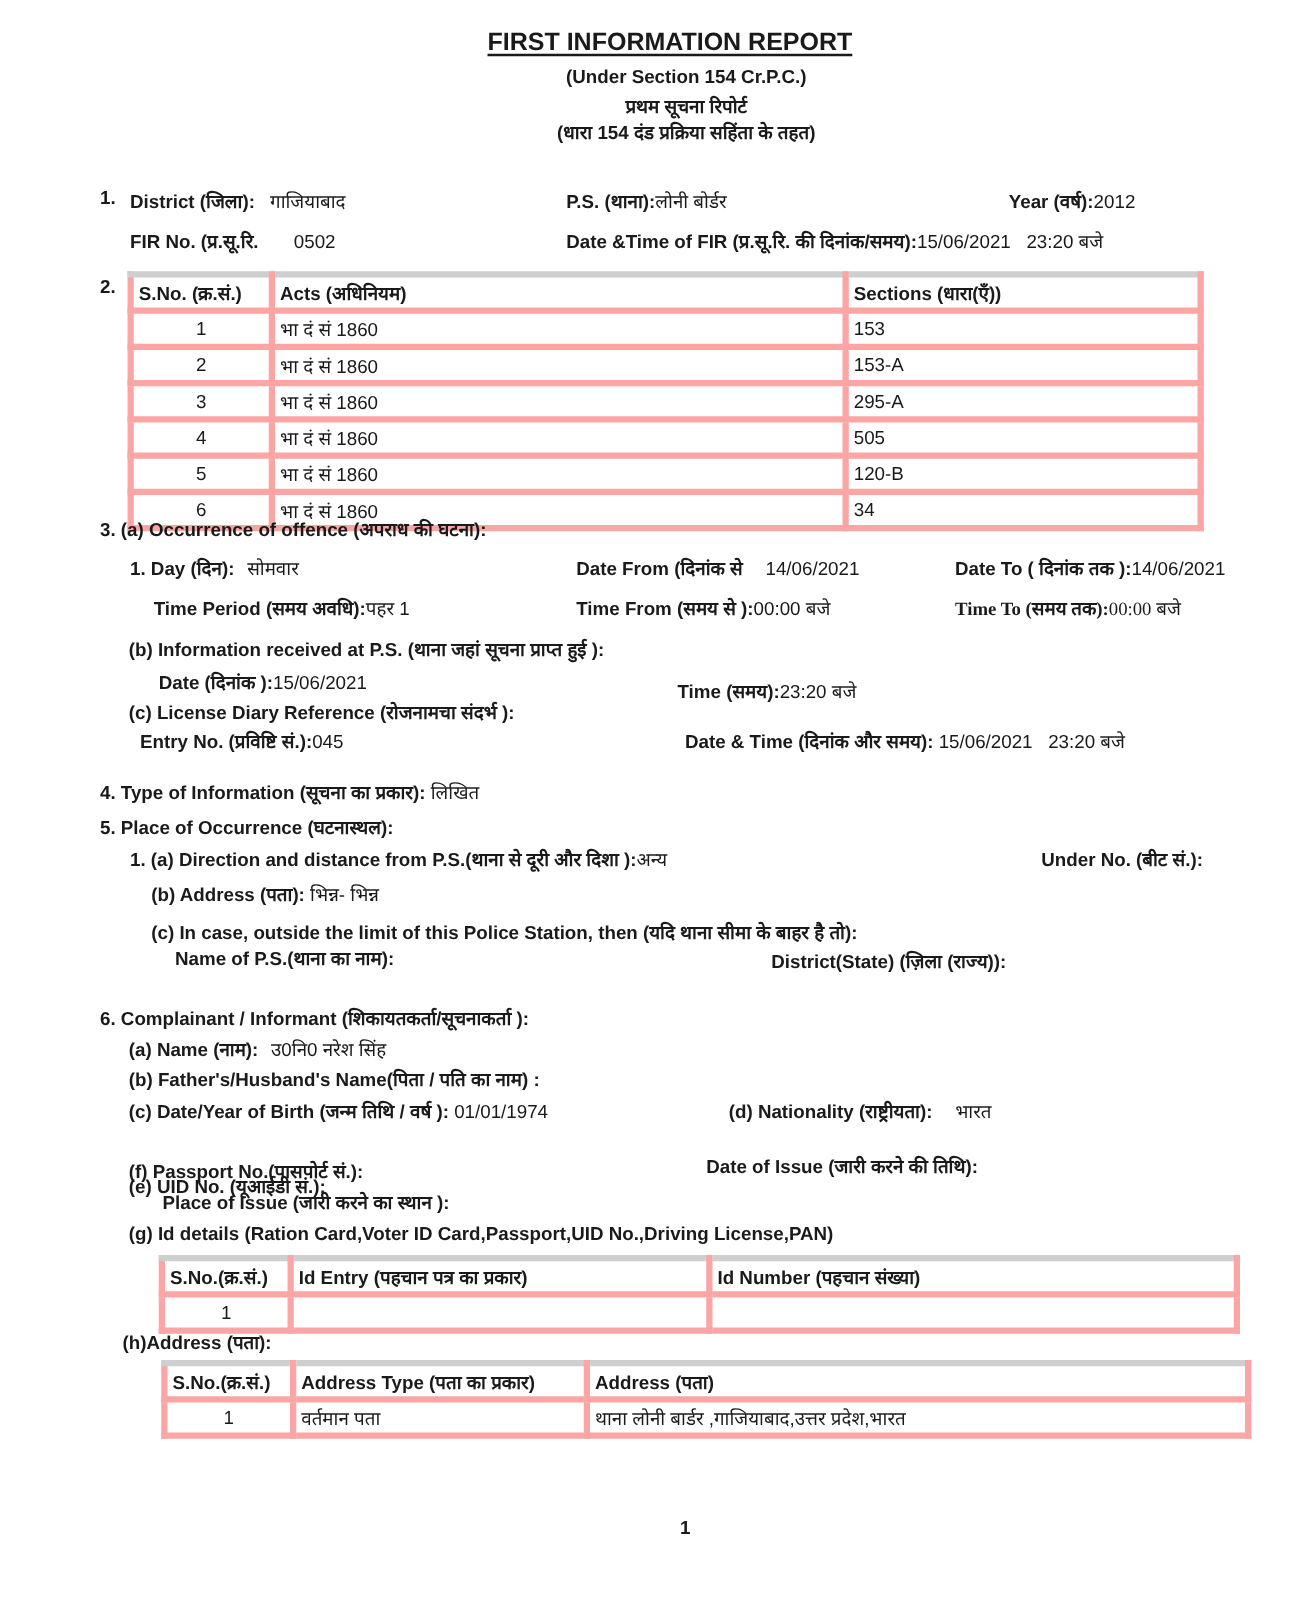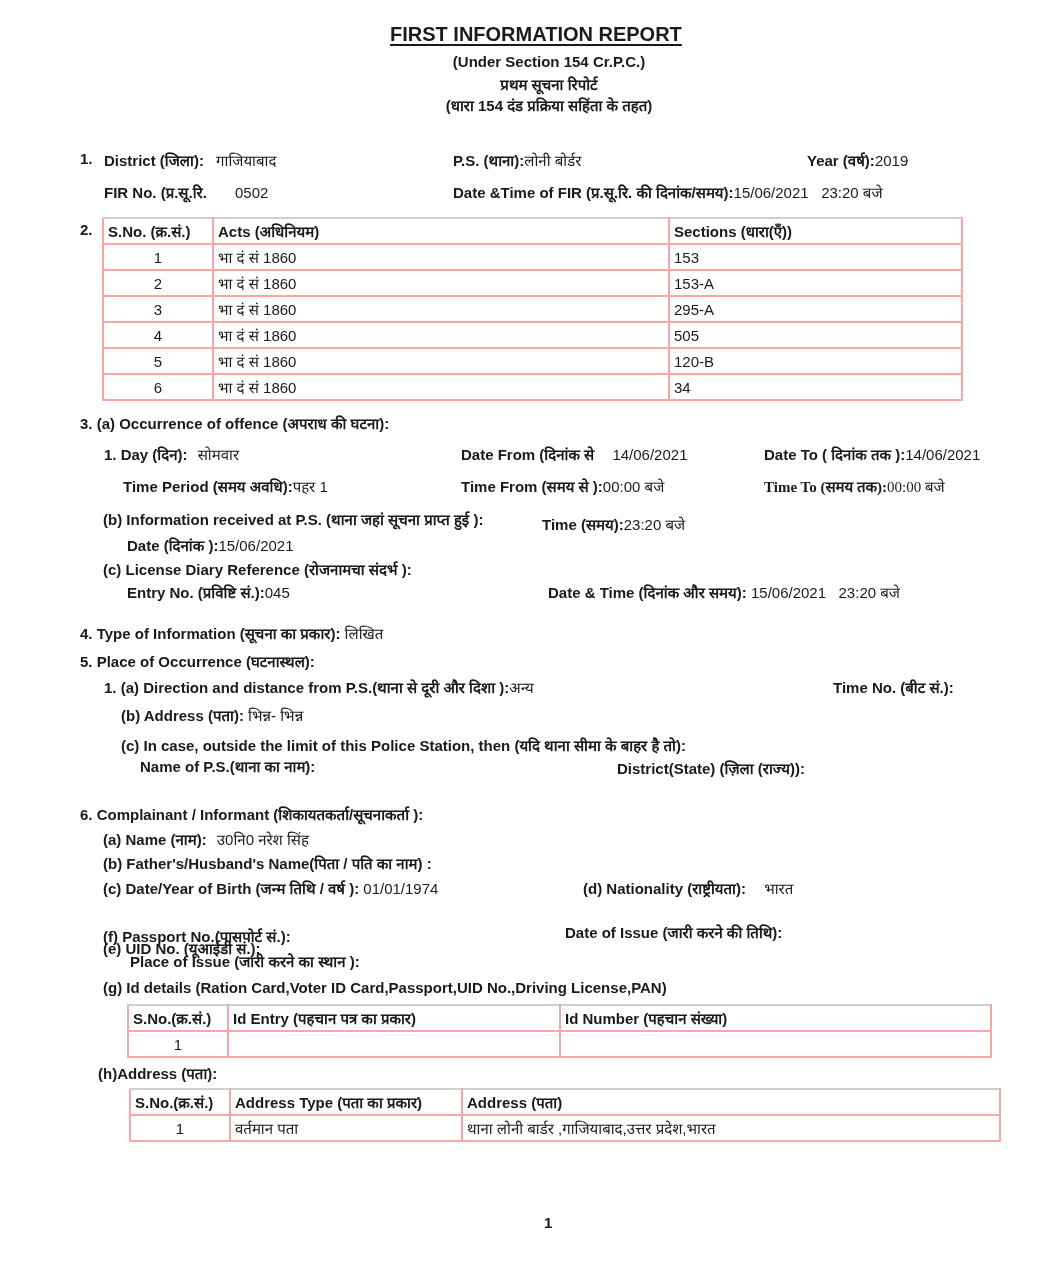--- a/index.html
+++ b/index.html
@@ -7,21 +7,21 @@
       width: 1048px; height: 1280px; background: #ffffff; color: #1a1a1a;
       font-family: "Liberation Sans", "DejaVu Sans", sans-serif;
       font-size: 15px; position: relative; overflow: hidden;
     }
     .abs { position: absolute; white-space: nowrap; }
     .title { left: 390px; top: 23px; font-size: 20px; font-weight: bold; text-decoration: underline; text-underline-offset: 3px; }
     .center { left: 0; width: 1098px; text-align: center; font-weight: bold; font-size: 15px; }
     .lbl { font-weight: bold; }
     .val { font-weight: normal; }
     table.grid { position: absolute; border-collapse: collapse; font-size: 15px; }
-    table.grid td { border: 2px solid #fca5a5; padding: 2px 4px; height: 20px; }
+    table.grid td { border: 5px solid #fca5a5; padding: 2px 4px; height: 20px; }
     table.grid td.c { text-align: center; }
     table.grid tr.head td { font-weight: bold; border-top-color: #cfcfcf; }
     .pageno { left: 544px; top: 1214px; font-weight: bold; font-size: 15px; }
   </style>
 </head>
 <body>
 
 <div class="abs title">FIRST INFORMATION REPORT</div>
 <div class="abs center" style="top:53px;">(Under Section 154 Cr.P.C.)</div>
 <div class="abs center" style="top:74px;">प्रथम सूचना रिपोर्ट</div>
@@ -29,21 +29,21 @@
 
 <div class="abs lbl" style="left:80px; top:150px;">1.</div>
 <div class="abs" style="left:104px; top:150px;">
   <span class="lbl">District (जिला):</span>
   <span class="val" style="margin-left:8px;">गाजियाबाद</span>
 </div>
 <div class="abs" style="left:453px; top:150px;">
   <span class="lbl">P.S. (थाना):</span><span class="val">लोनी बोर्डर</span>
 </div>
 <div class="abs" style="left:807px; top:150px;">
-  <span class="lbl">Year (वर्ष):</span><span class="val">2019</span>
+  <span class="lbl">Year (वर्ष):</span><span class="val">2012</span>
 </div>
 <div class="abs" style="left:104px; top:182px;">
   <span class="lbl">FIR No. (प्र.सू.रि.</span>
   <span class="val" style="margin-left:24px;">0502</span>
 </div>
 <div class="abs" style="left:453px; top:182px;">
   <span class="lbl">Date &amp;Time of FIR (प्र.सू.रि. की दिनांक/समय):</span><span class="val" style="white-space:pre;">15/06/2021   23:20 बजे</span>
 </div>
 
 <div class="abs lbl" style="left:80px; top:221px;">2.</div>
@@ -105,42 +105,42 @@
 <div class="abs" style="left:461px; top:476px;">
   <span class="lbl">Time From (समय से ):</span><span class="val">00:00 बजे</span>
 </div>
 <div class="abs" style="left:764px; top:476px;font-family:Liberation Serif, serif;">
   <span class="lbl">Time To (समय तक):</span><span class="val">00:00 बजे</span>
 </div>
 <div class="abs lbl" style="left:103px; top:509px;">(b) Information received at P.S. (थाना  जहां सूचना प्राप्त हुई ):</div>
 <div class="abs" style="left:127px; top:535px;">
   <span class="lbl">Date (दिनांक ):</span><span class="val">15/06/2021</span>
 </div>
-<div class="abs" style="left:542px; top:514px;">
+<div class="abs" style="left:542px; top:542px;">
   <span class="lbl">Time (समय):</span><span class="val">23:20 बजे</span>
 </div>
 <div class="abs lbl" style="left:103px; top:559px;">(c) License Diary Reference (रोजनामचा संदर्भ ):</div>
-<div class="abs" style="left:127px; top:582px;">
+<div class="abs" style="left:112px; top:582px;">
   <span class="lbl">Entry No. (प्रविष्टि सं.):</span><span class="val">045</span>
 </div>
 <div class="abs" style="left:548px; top:582px;">
   <span class="lbl">Date &amp; Time (दिनांक और समय):</span>
   <span class="val" style="white-space:pre;">15/06/2021   23:20 बजे</span>
 </div>
 
 <div class="abs" style="left:80px; top:623px;">
   <span class="lbl">4. Type of Information (सूचना का प्रकार):</span>
   <span class="val">लिखित</span>
 </div>
 
 <div class="abs lbl" style="left:80px; top:651px;">5. Place of Occurrence (घटनास्थल):</div>
 <div class="abs" style="left:104px; top:677px;">
   <span class="lbl">1. (a) Direction and distance from P.S.(थाना से दूरी और दिशा ):</span><span class="val">अन्य</span>
 </div>
-<div class="abs lbl" style="left:833px; top:677px;">Time No. (बीट सं.):</div>
+<div class="abs lbl" style="left:833px; top:677px;">Under No. (बीट सं.):</div>
 <div class="abs" style="left:121px; top:705px;">
   <span class="lbl">(b) Address (पता):</span>
   <span class="val">भिन्न- भिन्न</span>
 </div>
 <div class="abs lbl" style="left:121px; top:735px;">(c) In case, outside the limit of this Police Station, then (यदि थाना सीमा के बाहर है तो):</div>
 <div class="abs lbl" style="left:140px; top:756px;">Name of P.S.(थाना का नाम):</div>
 <div class="abs lbl" style="left:617px; top:758px;">District(State) (ज़िला (राज्य)):</div>
 
 <div class="abs lbl" style="left:80px; top:804px;">6. Complainant / Informant (शिकायतकर्ता/सूचनाकर्ता ):</div>
 <div class="abs" style="left:103px; top:829px;">

